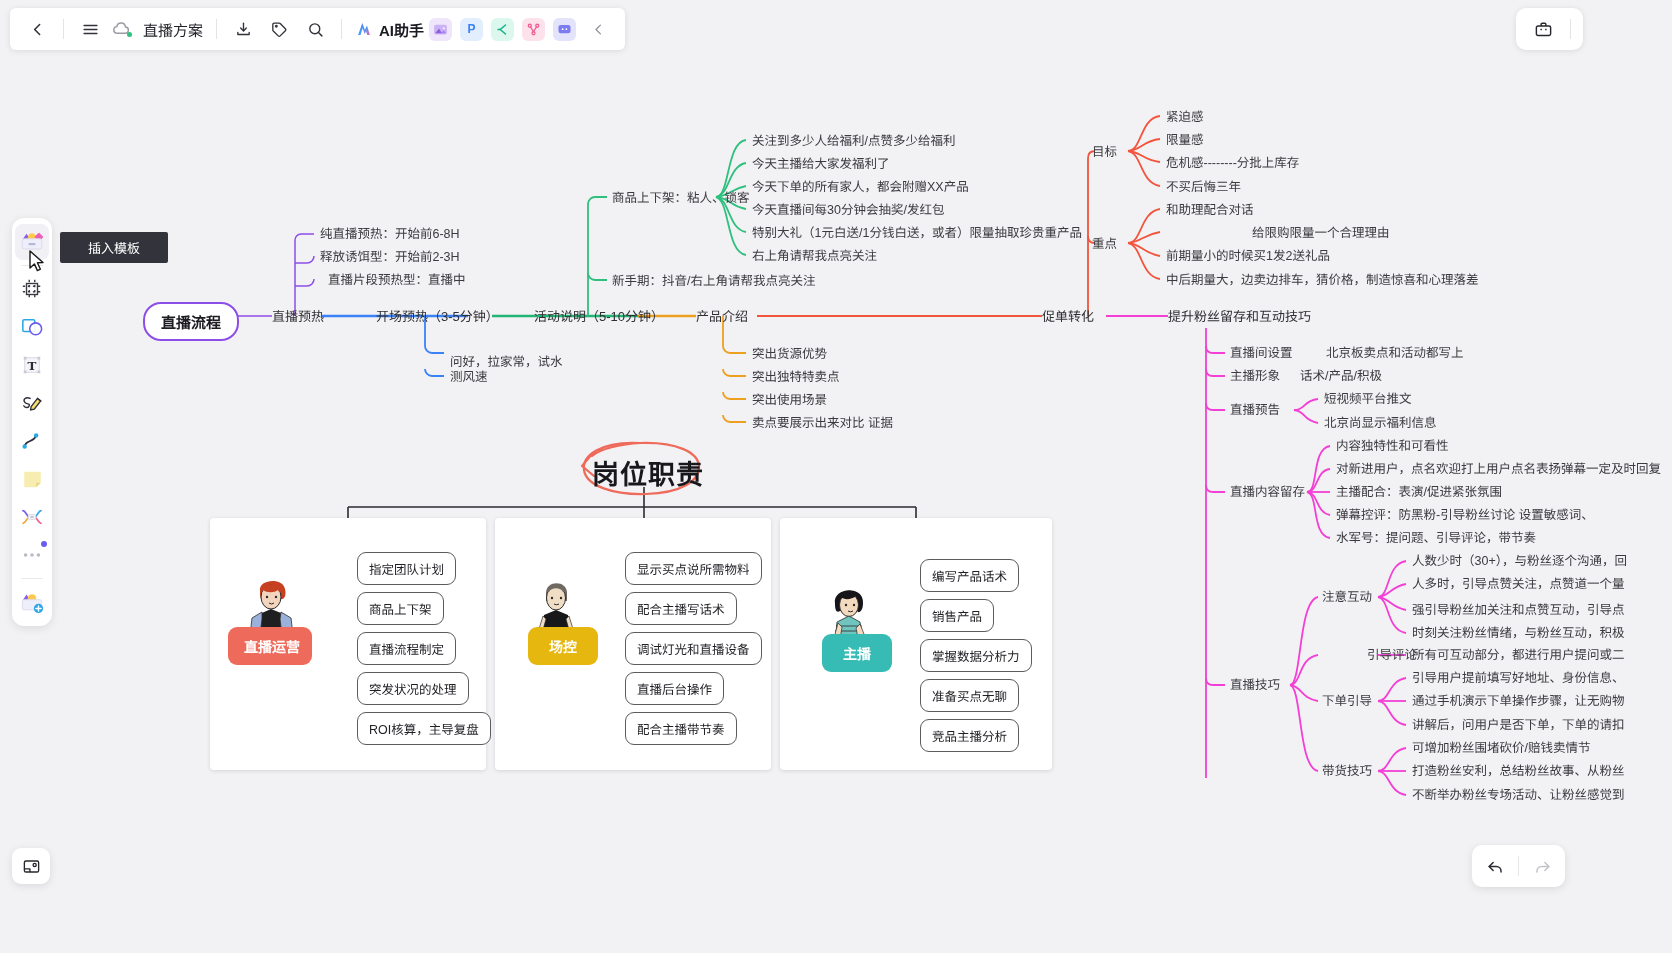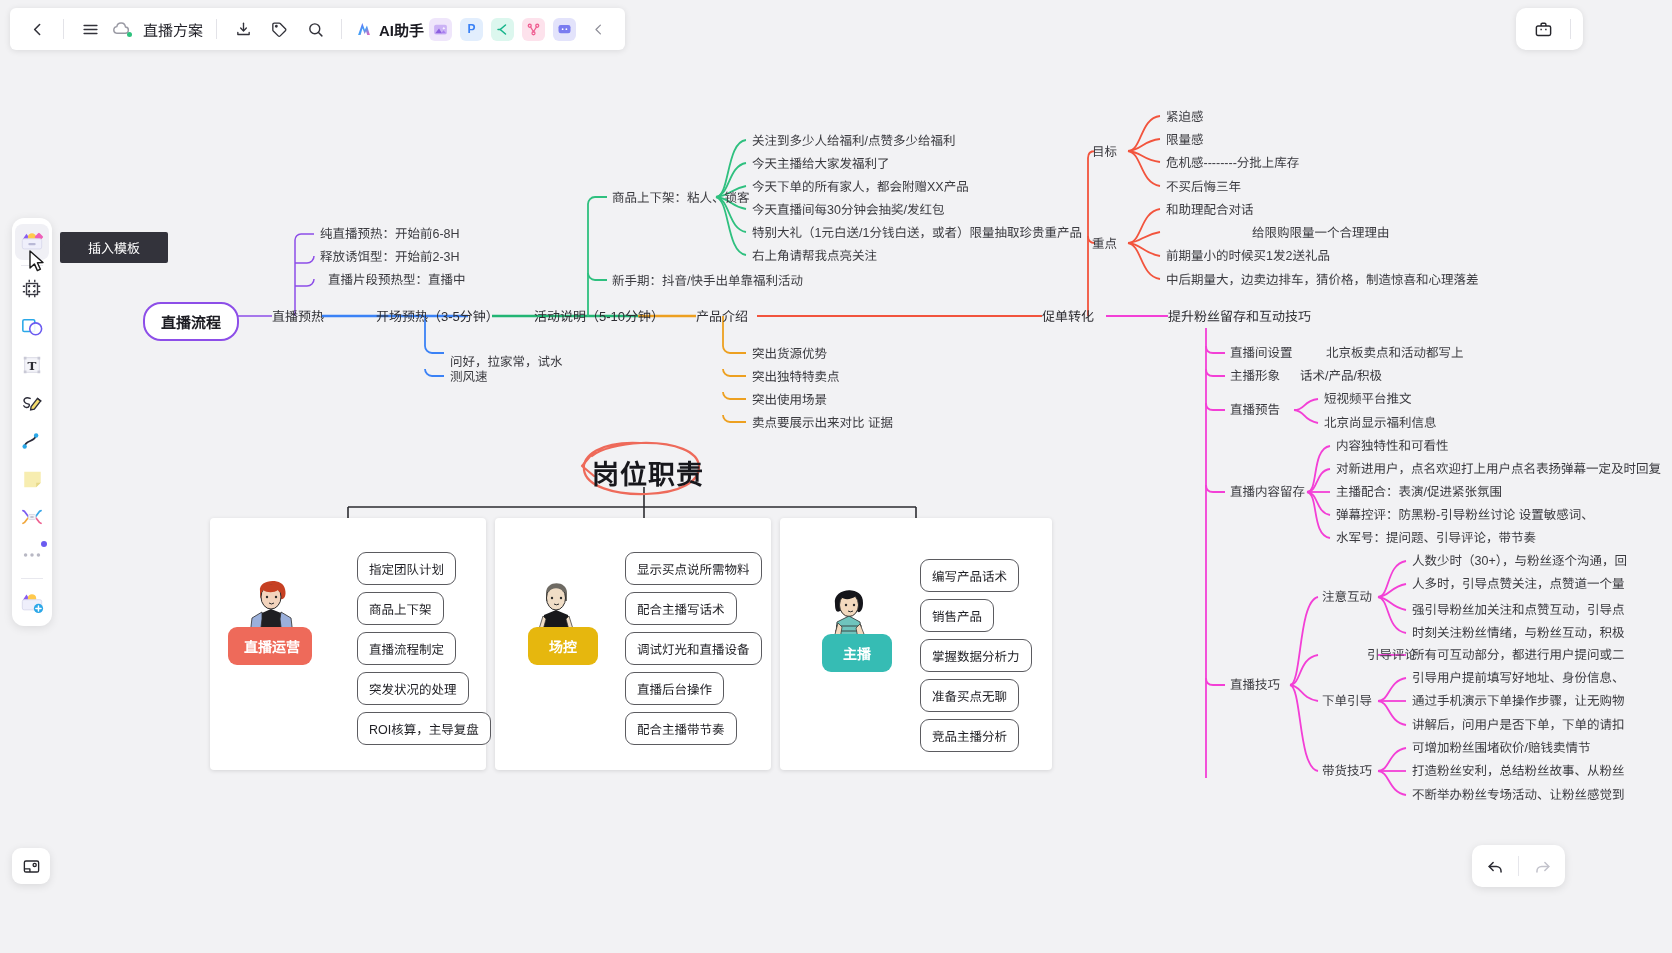--- a/index.html
+++ b/index.html
@@ -221,21 +221,21 @@
   <div class="node lv1" style="left:1168px;top:310px;">提升粉丝留存和互动技巧</div>
 
   <div class="node" style="left:320px;top:228px;">纯直播预热：开始前6-8H</div>
   <div class="node" style="left:320px;top:251px;">释放诱饵型：开始前2-3H</div>
   <div class="node" style="left:320px;top:274px;margin-left:8px;">直播片段预热型：直播中</div>
 
   <div class="node" style="left:450px;top:356px;">问好，拉家常，试水</div>
   <div class="node" style="left:450px;top:371px;">测风速</div>
 
   <div class="node" style="left:612px;top:192px;">商品上下架：粘人、锁客</div>
-  <div class="node" style="left:612px;top:275px;">新手期：抖音/快手出单靠福利活动</div>
+  <div class="node" style="left:612px;top:275px;">新手期：抖音/右上角请帮我点亮关注</div>
 
   <div class="node" style="left:752px;top:135px;">关注到多少人给福利/点赞多少给福利</div>
   <div class="node" style="left:752px;top:158px;">今天主播给大家发福利了</div>
   <div class="node" style="left:752px;top:181px;">今天下单的所有家人，都会附赠XX产品</div>
   <div class="node" style="left:752px;top:204px;">今天直播间每30分钟会抽奖/发红包</div>
   <div class="node" style="left:752px;top:227px;">特别大礼（1元白送/1分钱白送，或者）限量抽取珍贵重产品</div>
   <div class="node" style="left:752px;top:250px;">右上角请帮我点亮关注</div>
 
   <div class="node" style="left:752px;top:348px;">突出货源优势</div>
   <div class="node" style="left:752px;top:371px;">突出独特特卖点</div>

